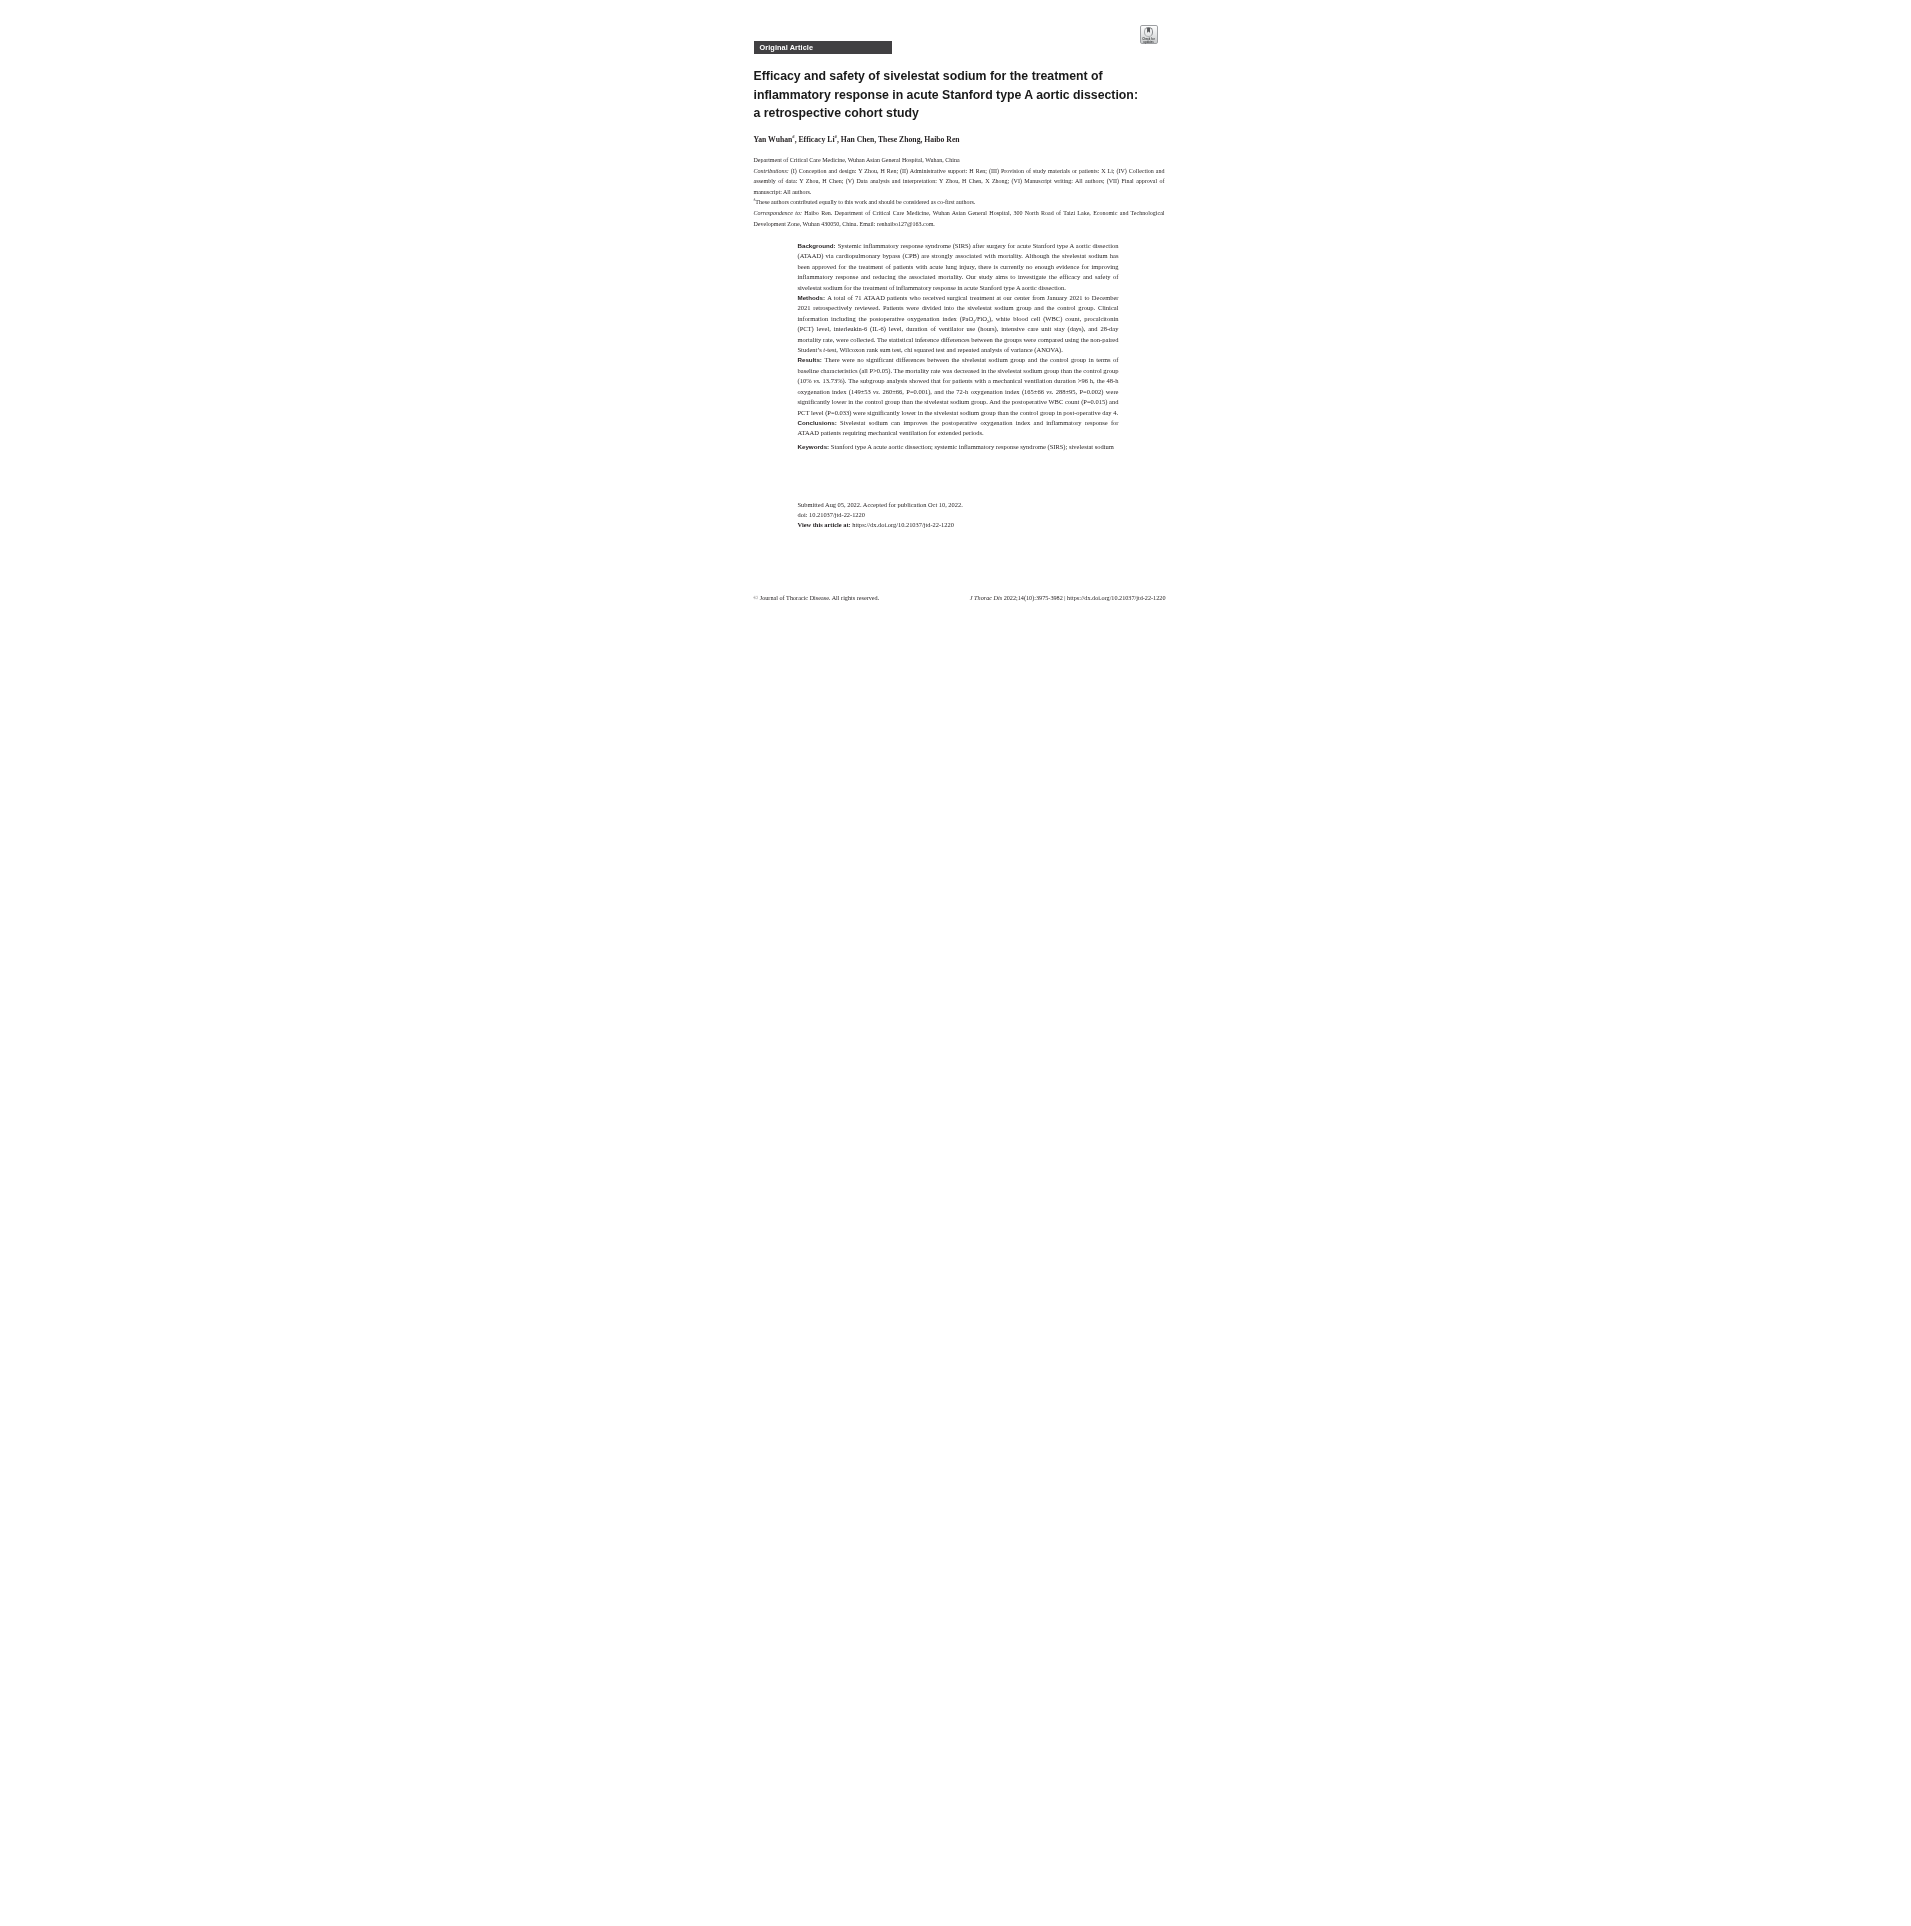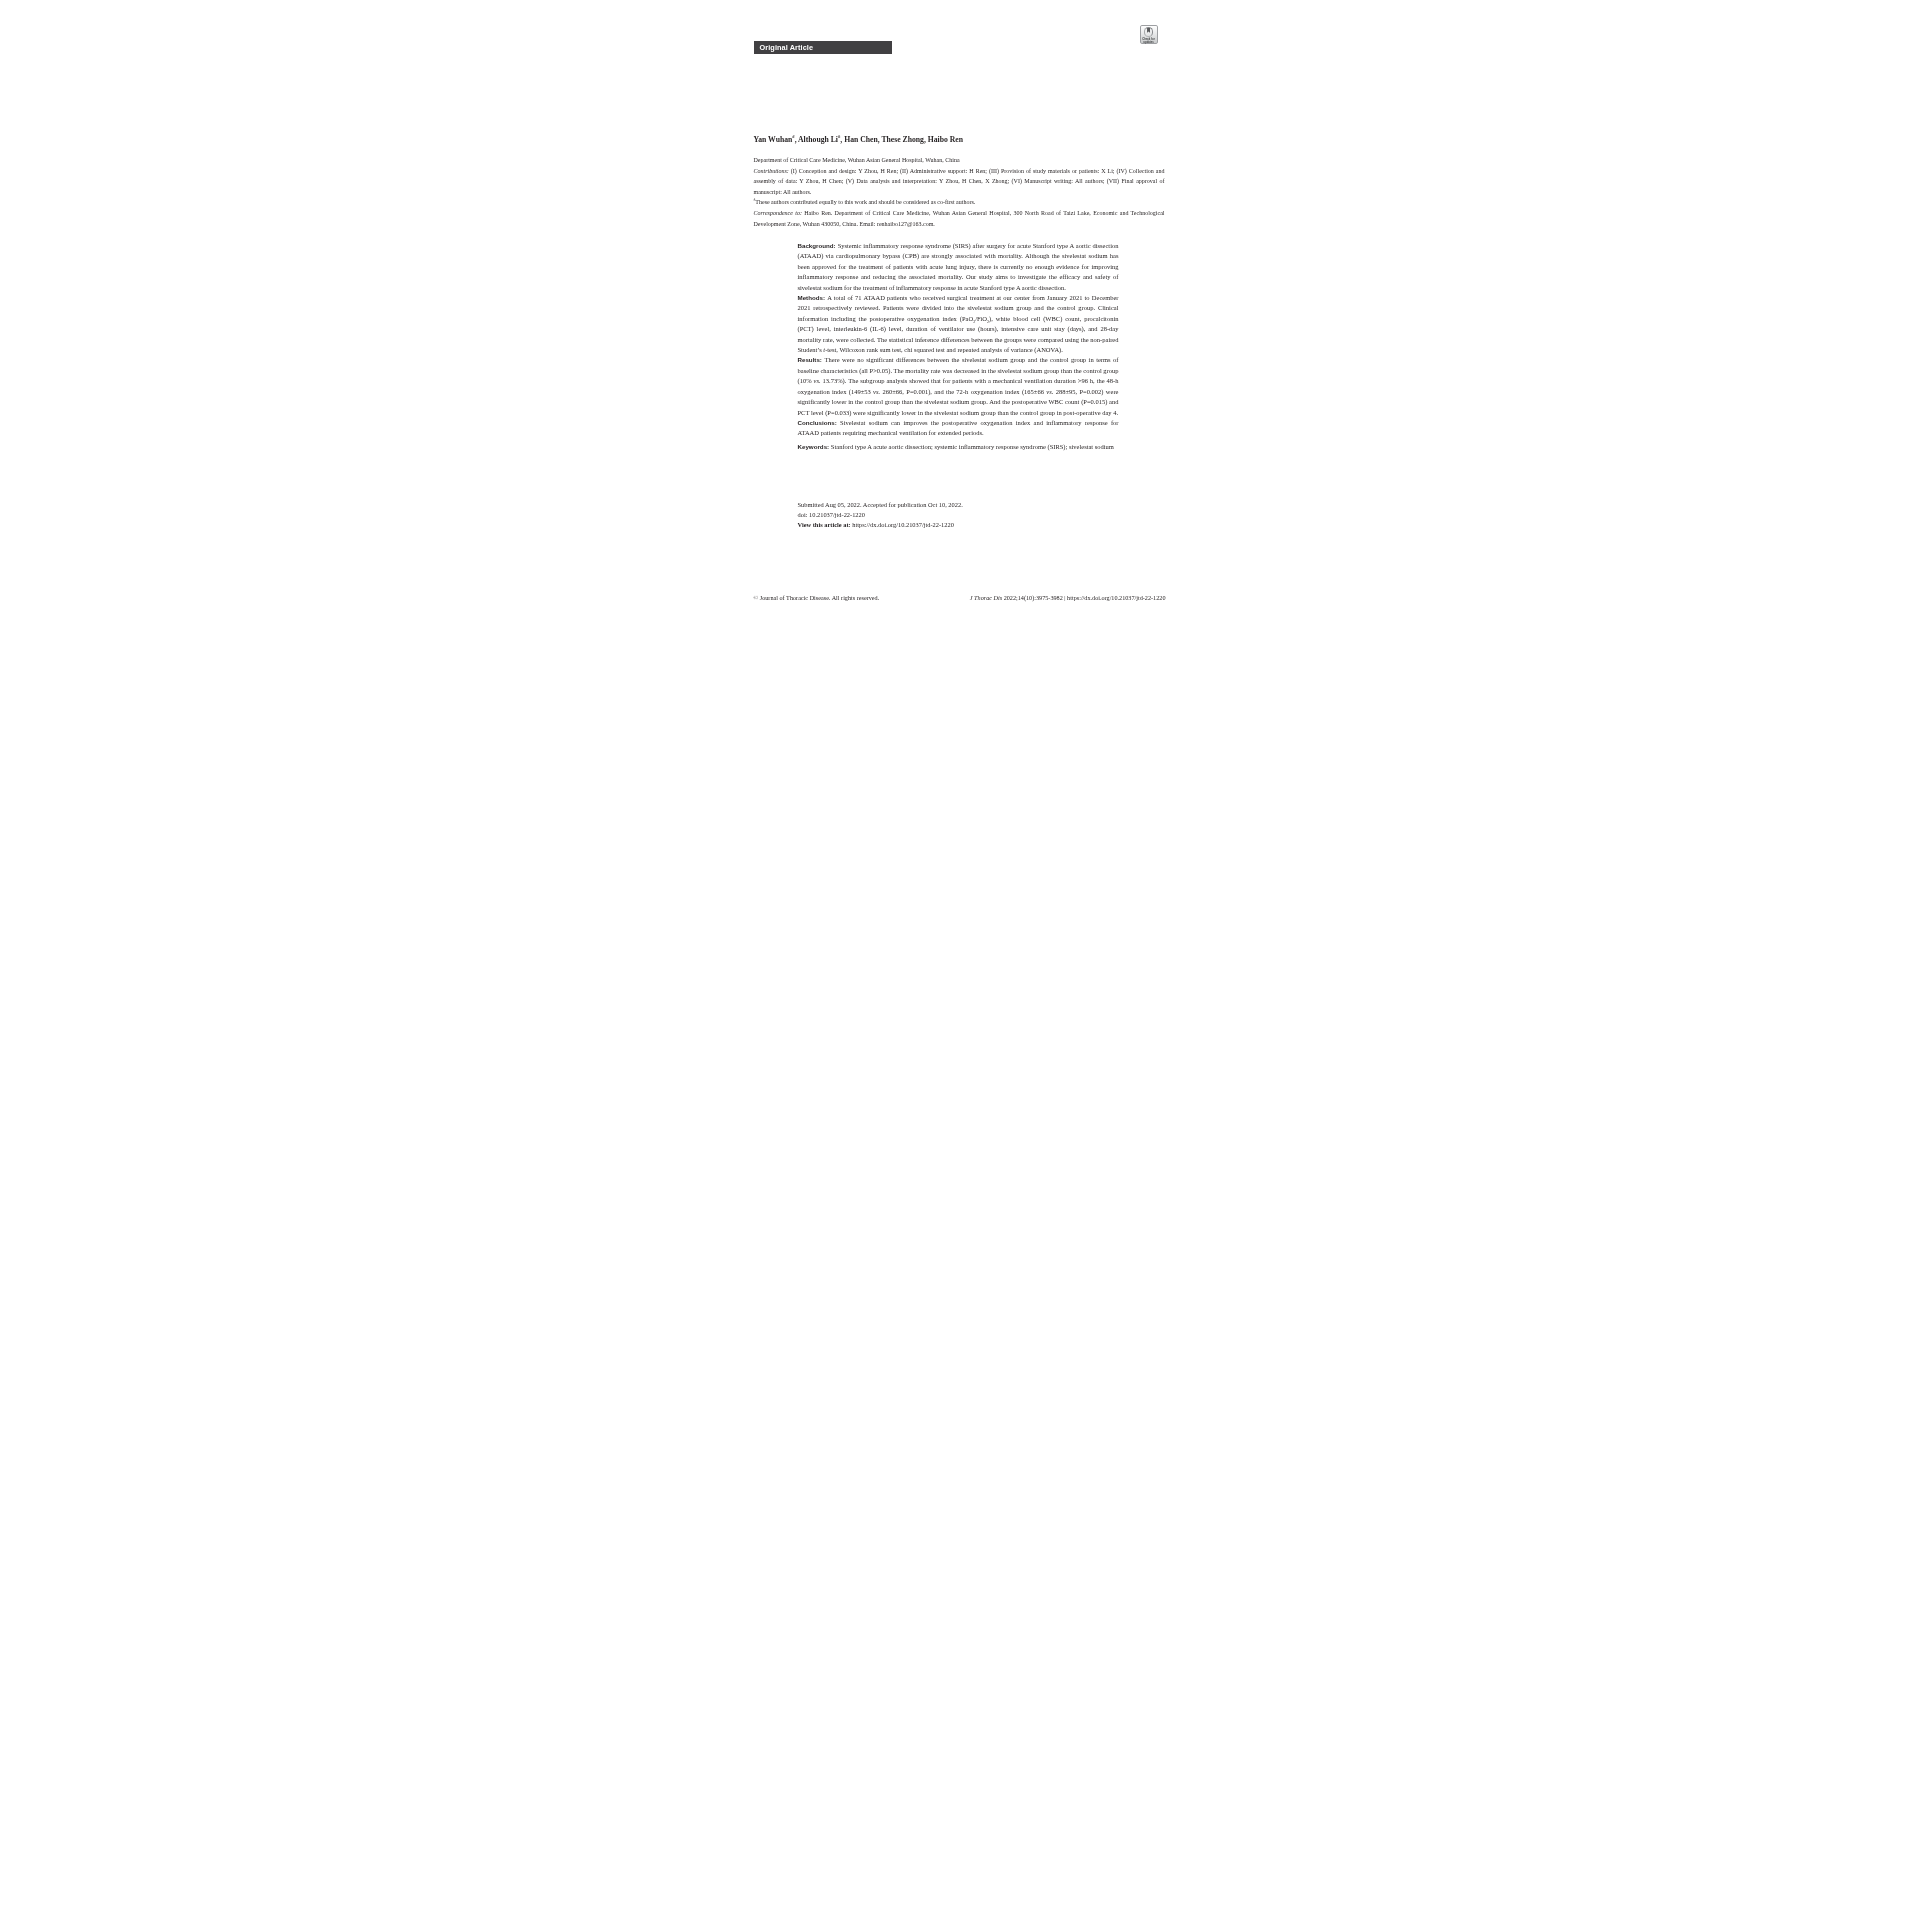--- a/index.html
+++ b/index.html
@@ -165,22 +165,27 @@
   <div class="cfu">
     <div class="cfu-ring">
       <span class="cfu-bookmark"></span>
     </div>
     <div class="cfu-text">
       <span>Check for</span><br>
       <span>updates</span>
     </div>
   </div>
 
-
-  <p class="authors"><span>Yan Wuhan</span><span class="r-sup">#</span><span>, Although Li</span><span class="r-sup">#</span><span>, Han Chen, These Zhong, Haibo Ren</span></p>
+  <h1 class="title">
+    <span class="tline">Efficacy and safety of sivelestat sodium for the treatment of</span>
+    <span class="tline">inflammatory response in acute Stanford type A aortic dissection:</span>
+    <span class="tline">a retrospective cohort study</span>
+  </h1>
+
+  <p class="authors"><span>Yan Wuhan</span><span class="r-sup">#</span><span>, Efficacy Li</span><span class="r-sup">#</span><span>, Han Chen, These Zhong, Haibo Ren</span></p>
 
   <div class="affil">
     <p>Department of Critical Care Medicine, Wuhan Asian General Hospital, Wuhan, China</p>
     <p><span class="r-i">Contributions:</span><span> (I) Conception and design: Y Zhou, H Ren; (II) Administrative support: H Ren; (III) Provision of study materials or patients: X Li; (IV) Collection and assembly of data: Y Zhou, H Chen; (V) Data analysis and interpretation: Y Zhou, H Chen, X Zhong; (VI) Manuscript writing: All authors; (VII) Final approval of manuscript: All authors.</span></p>
     <p><span class="r-sup">#</span><span>These authors contributed equally to this work and should be considered as co-first authors.</span></p>
     <p><span class="r-i">Correspondence to:</span><span> Haibo Ren. Department of Critical Care Medicine, Wuhan Asian General Hospital, 300 North Road of Taizi Lake, Economic and Technological Development Zone, Wuhan 430050, China. Email: renhaibo127@163.com.</span></p>
   </div>
 
   <div class="abstract">
     <p><span class="r-label">Background: </span><span>Systemic inflammatory response syndrome (SIRS) after surgery for acute Stanford type A aortic dissection (ATAAD) via cardiopulmonary bypass (CPB) are strongly associated with mortality. Although the sivelestat sodium has been approved for the treatment of patients with acute lung injury, there is currently no enough evidence for improving inflammatory response and reducing the associated mortality. Our study aims to investigate the efficacy and safety of sivelestat sodium for the treatment of inflammatory response in acute Stanford type A aortic dissection.</span></p>

